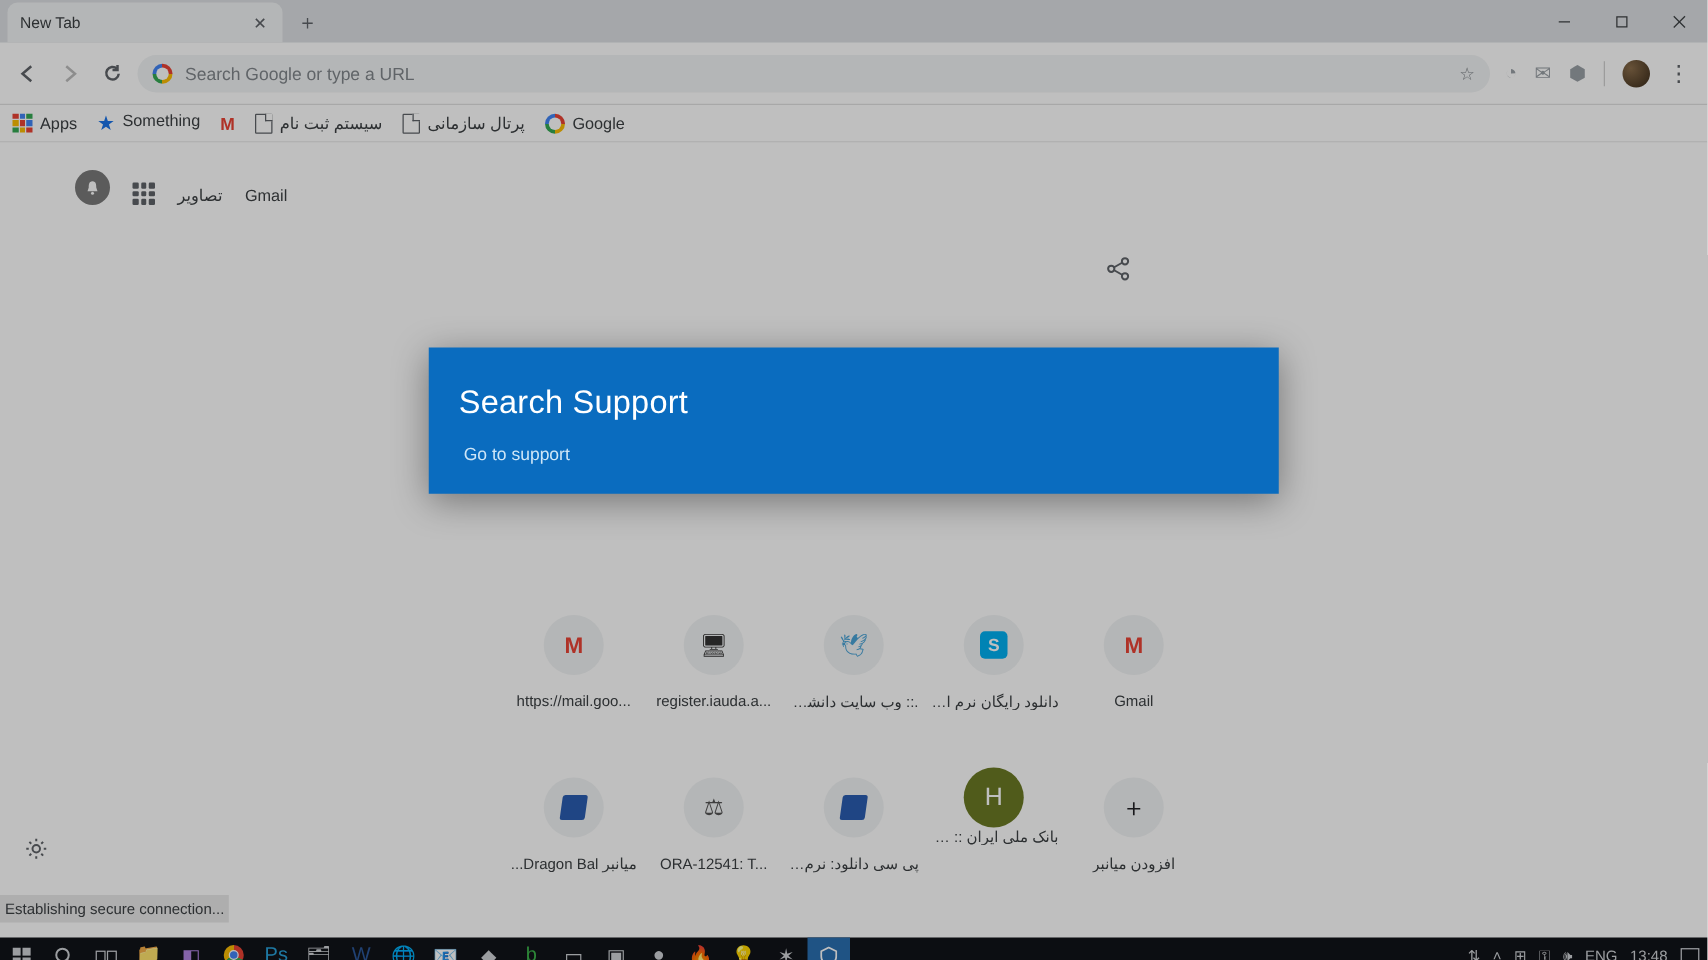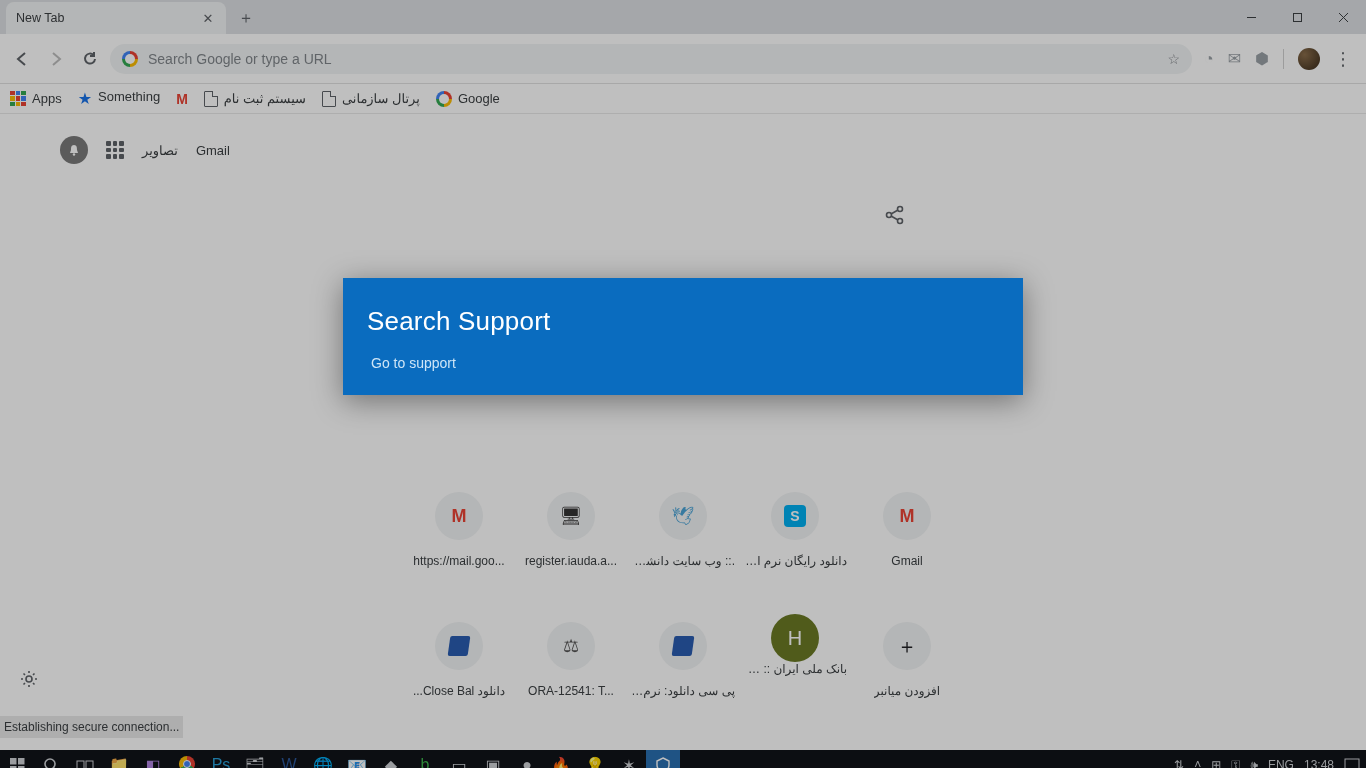--- a/index.html
+++ b/index.html
@@ -28,21 +28,21 @@
 
 .bookmarks { height: 30px; background: #fff; display: flex; align-items: center; padding: 0 10px; gap: 16px; font-size: 13px; color: #3c4043; border-bottom: 1px solid #e8e8e8; }
 .bm-item { display: flex; align-items: flex-start; gap: 6px; }
 .apps-grid-icon { width: 16px; height: 16px; display: grid; grid-template-columns: repeat(3,1fr); grid-template-rows: repeat(3,1fr); gap: 1px; }
 .apps-grid-icon span:nth-child(1){background:#ea4335}.apps-grid-icon span:nth-child(2){background:#4285f4}.apps-grid-icon span:nth-child(3){background:#34a853}
 .apps-grid-icon span:nth-child(4){background:#fbbc05}.apps-grid-icon span:nth-child(5){background:#ea4335}.apps-grid-icon span:nth-child(6){background:#4285f4}
 .apps-grid-icon span:nth-child(7){background:#34a853}.apps-grid-icon span:nth-child(8){background:#fbbc05}.apps-grid-icon span:nth-child(9){background:#ea4335}
 
 
 .ntp { position: relative; height: calc(768px - 34px - 38px - 30px - 30px); background: #fff; }
-.ntp-topright { position: absolute; left: 60px; top: 22px; display: flex; align-items: center; gap: 18px; font-size: 13px; color: #3c4043; }
+.ntp-topright { position: absolute; left: 60px; top: 22px; display: flex; align-items: flex-end; gap: 18px; font-size: 13px; color: #3c4043; }
 .bell { width: 28px; height: 28px; border-radius: 50%; background: #7a7a7a; display: flex; align-items: center; justify-content: center; color: #fff; }
 .g-apps { width: 18px; height: 18px; display: grid; grid-template-columns: repeat(3,1fr); grid-template-rows: repeat(3,1fr); gap: 2px; }
 .g-apps span { background: #5f6368; border-radius: 1px; }
 .share-icon { position: absolute; right: 460px; top: 90px; color: #5f6368; }
 
 .shortcuts { position: absolute; top: 370px; left: 50%; transform: translateX(-50%); display: grid; grid-template-columns: repeat(5, 112px); grid-auto-rows: 130px; gap: 0; }
 .shortcut { display: flex; flex-direction: column; align-items: center; justify-content: flex-start; font-size: 12px; color: #3c4043; text-align: center; }
 .sc-circle { width: 48px; height: 48px; border-radius: 50%; background: #f1f3f4; display: flex; align-items: center; justify-content: center; margin-bottom: 14px; margin-top: 8px; }
 .sc-label { max-width: 104px; white-space: nowrap; overflow: hidden; text-overflow: ellipsis; direction: rtl; }
 .sc-label.ltr { direction: ltr; }
@@ -246,21 +246,21 @@
       <div class="shortcut">
         <div class="sc-circle">
           <span class="sc-icon-m">M</span>
         </div>
         <div class="sc-label ltr">Gmail</div>
       </div>
       <div class="shortcut">
         <div class="sc-circle">
           <span class="sc-icon-doc"></span>
         </div>
-        <div class="sc-label ">دانلود Close Bal...</div>
+        <div class="sc-label ">میانبر Dragon Bal...</div>
       </div>
       <div class="shortcut">
         <div class="sc-circle">
           <span class="sc-icon-scales">⚖</span>
         </div>
         <div class="sc-label ltr">ORA-12541: T...</div>
       </div>
       <div class="shortcut">
         <div class="sc-circle">
           <span class="sc-icon-doc"></span>

